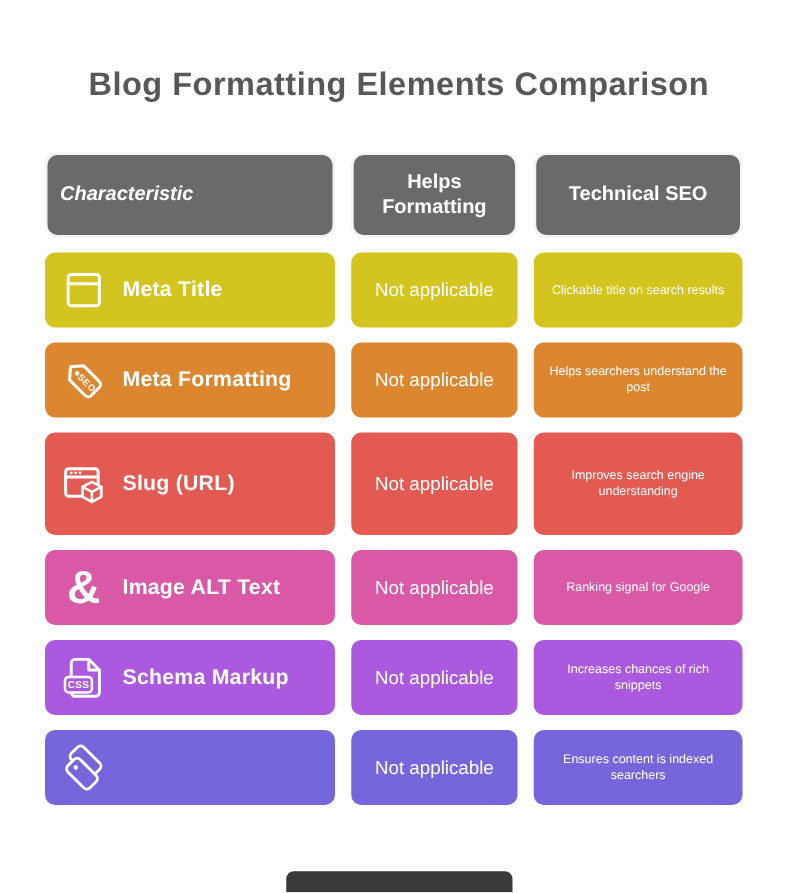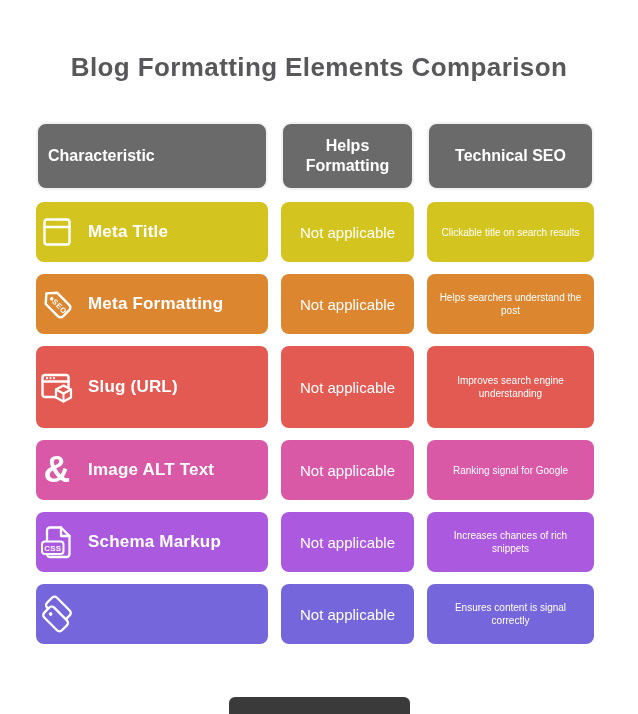--- a/index.html
+++ b/index.html
@@ -21,27 +21,27 @@
     column-gap:13px; row-gap:12px;
   }
   .hcell {
     background:var(--header-bg,#6a6a6a);
     border:2px solid var(--header-border,#f2f2f2);
     border-radius:10px; box-sizing:border-box;
     color:var(--text-on-color,#fff); font-weight:bold; font-size:16px;
     display:flex; align-items:center; justify-content:center;
     text-align:center; line-height:1.25; padding:0 16px;
   }
-  .hcell.first { justify-content:flex-start; text-align:right; padding:0 10px; }
+  .hcell.first { justify-content:flex-start; text-align:right; padding:0 10px;font-style:italic; }
   .trow { display:contents; }
   .cell {
     background:var(--row-color,#ccc); border-radius:8px; box-sizing:border-box;
     color:var(--text-on-color,#fff); display:flex; align-items:center;
   }
-  .cell.char { padding-left:1px; gap:11px; font-weight:bold; font-size:17px; letter-spacing:.2px; }
+  .cell.char { padding-left:11px; gap:11px; font-weight:bold; font-size:17px; letter-spacing:.2px; }
   .cell.mid  { justify-content:center; font-size:15px; }
   .cell.seo  { justify-content:center; text-align:center; font-size:10px; line-height:1.3; padding:0 8px; }
   .cell.seo span { display:inline-block; max-width:142px; }
   .icon { width:40px; height:40px; flex:0 0 40px; overflow:visible; }
   .icon text { font-family:"Liberation Sans",sans-serif; }
   .stroke { fill:none; stroke:#fff; stroke-width:2.4; stroke-linecap:round; stroke-linejoin:round; }
   .rowfill { fill:var(--row-color,#ccc); }
   .watermark {
     position:absolute; left:229px; top:697px; width:181px; height:17px;
     background:var(--watermark-color,#3a3a3a); border-radius:6px 6px 0 0;
@@ -157,21 +157,21 @@
             <rect class="stroke" style="stroke-width:2.3" x="17.5" y="5" width="14" height="25" rx="3.5"></rect>
             <rect class="stroke rowfill" style="stroke-width:2.3" x="8.5" y="10" width="14" height="25" rx="3.5"></rect>
             <circle cx="15.5" cy="15.5" r="1.8" fill="#fff"></circle>
           </g>
         </svg>
       </div>
       <div class="cell mid">
           <span>Not applicable</span>
         </div>
       <div class="cell seo">
-          <span>Ensures content is signal correctly</span>
+          <span>Ensures content is indexed searchers</span>
         </div>
     </div>
 
   </div>
 
   <div class="watermark"></div>
 
 </div>
 
 </body></html>

